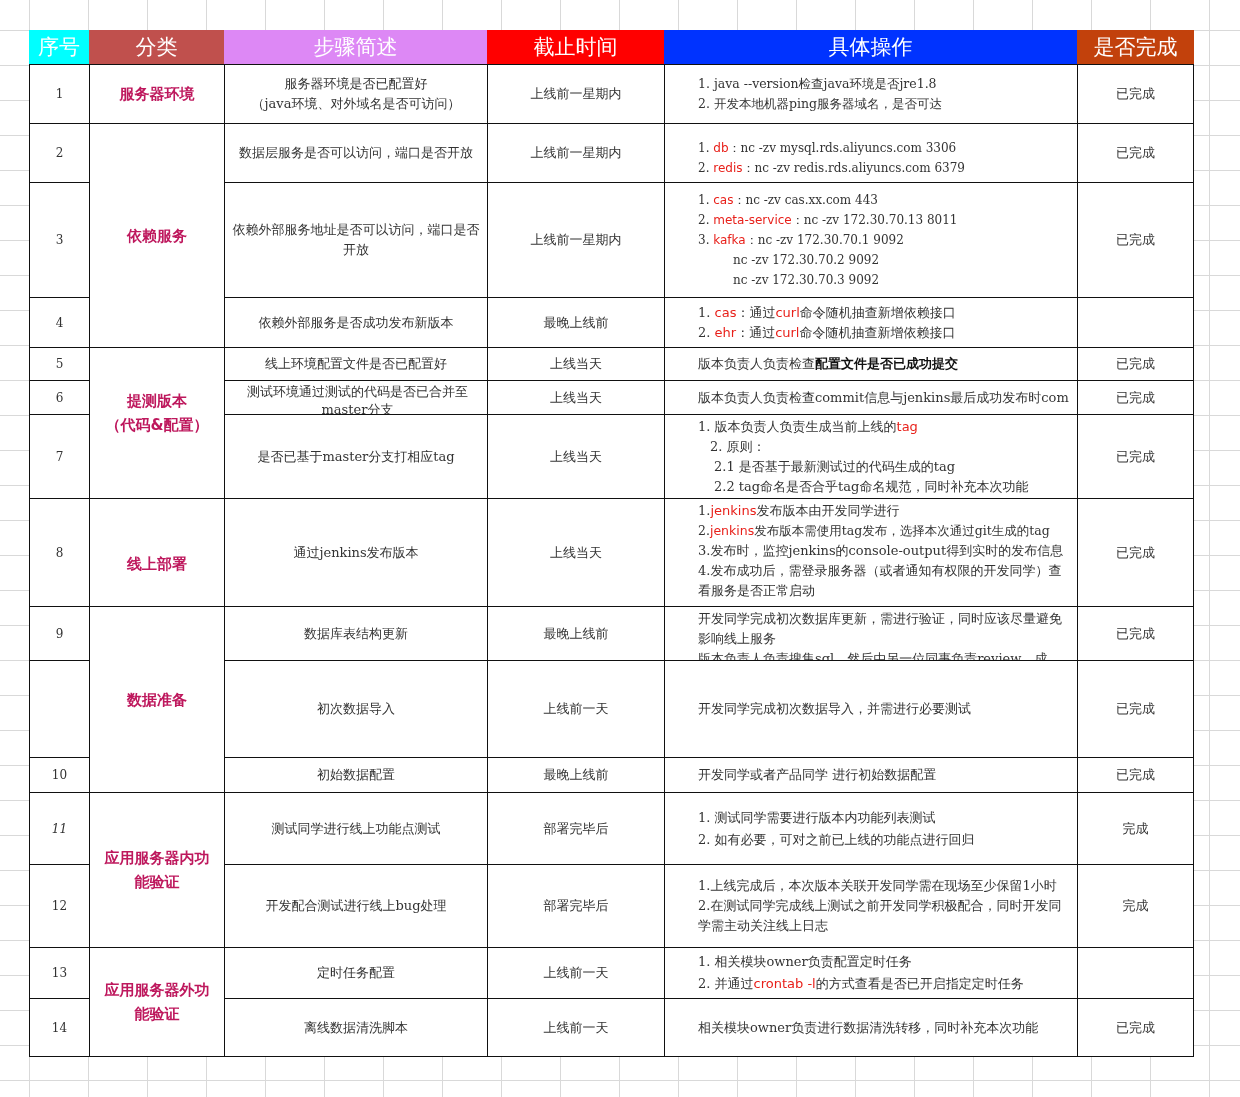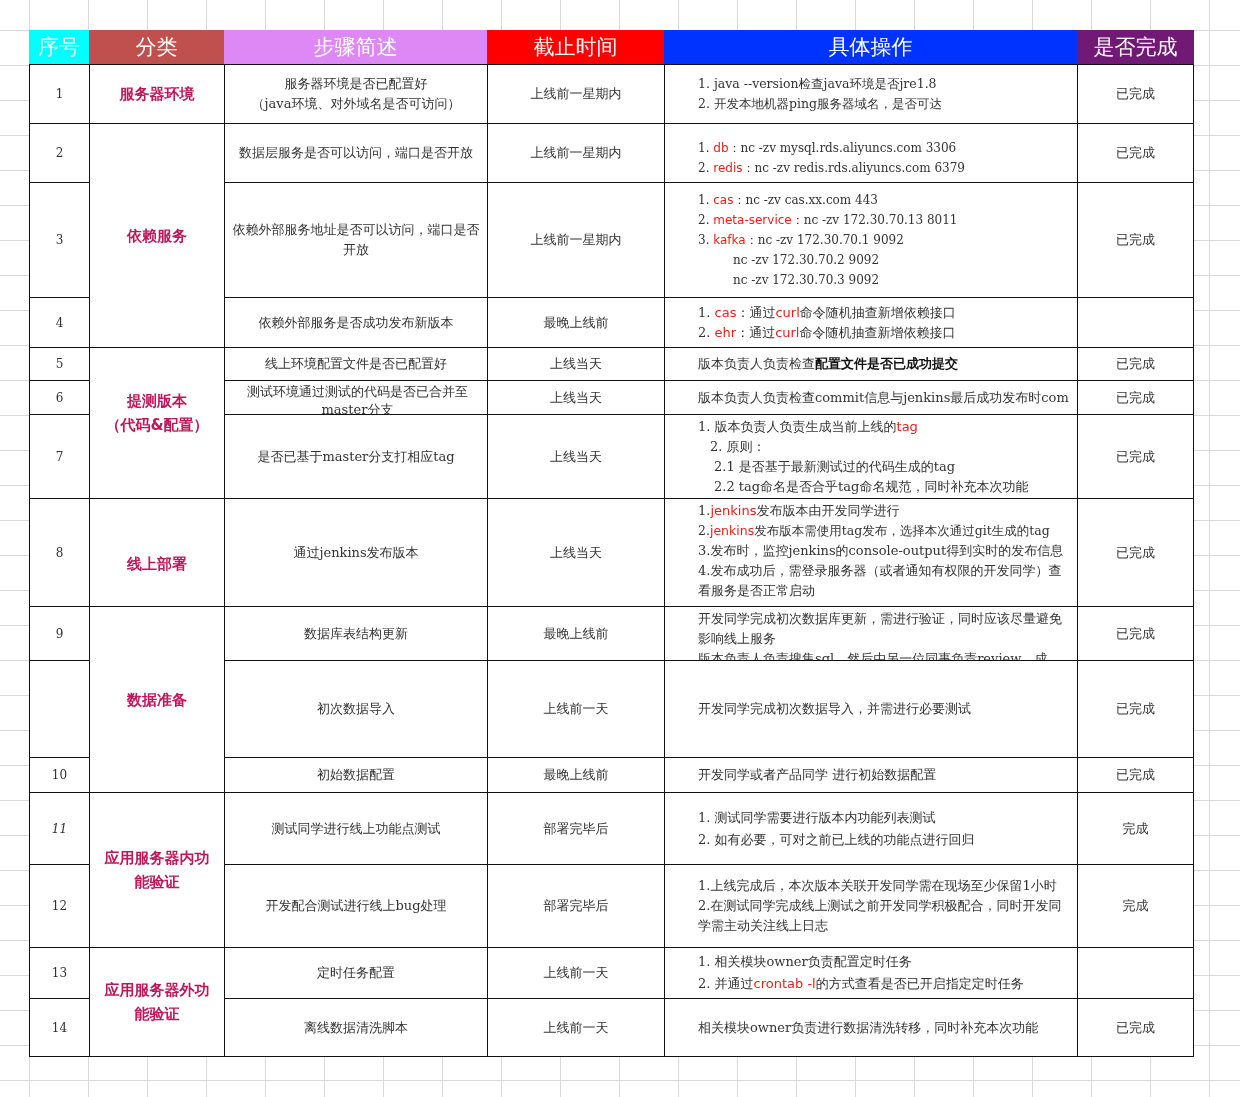--- a/index.html
+++ b/index.html
@@ -39,21 +39,21 @@
 
 <div class="grid-bg"></div>
 
 <div class="sheet">
 
   <div class="hdr" style="left:0;width:60px;background:#00ffff;">序号</div>
   <div class="hdr" style="left:60px;width:135px;background:#c0504d;">分类</div>
   <div class="hdr" style="left:195px;width:263px;background:#dd88f5;">步骤简述</div>
   <div class="hdr" style="left:458px;width:177px;background:#ff0000;">截止时间</div>
   <div class="hdr" style="left:635px;width:413px;background:#0033ff;">具体操作</div>
-  <div class="hdr" style="left:1048px;width:117px;background:#701a75;">是否完成</div>
+  <div class="hdr" style="left:1048px;width:117px;background:#c2410c;">是否完成</div>
 
   <div class="cell num" style="left:0;top:34px;width:61px;height:60px;">1</div>
   <div class="cell num" style="left:0;top:93px;width:61px;height:60px;">2</div>
   <div class="cell num" style="left:0;top:152px;width:61px;height:116px;">3</div>
   <div class="cell num" style="left:0;top:267px;width:61px;height:51px;">4</div>
   <div class="cell num" style="left:0;top:317px;width:61px;height:34px;">5</div>
   <div class="cell num" style="left:0;top:350px;width:61px;height:35px;">6</div>
   <div class="cell num" style="left:0;top:384px;width:61px;height:85px;">7</div>
   <div class="cell num" style="left:0;top:468px;width:61px;height:109px;">8</div>
   <div class="cell num" style="left:0;top:576px;width:61px;height:55px;">9</div>

